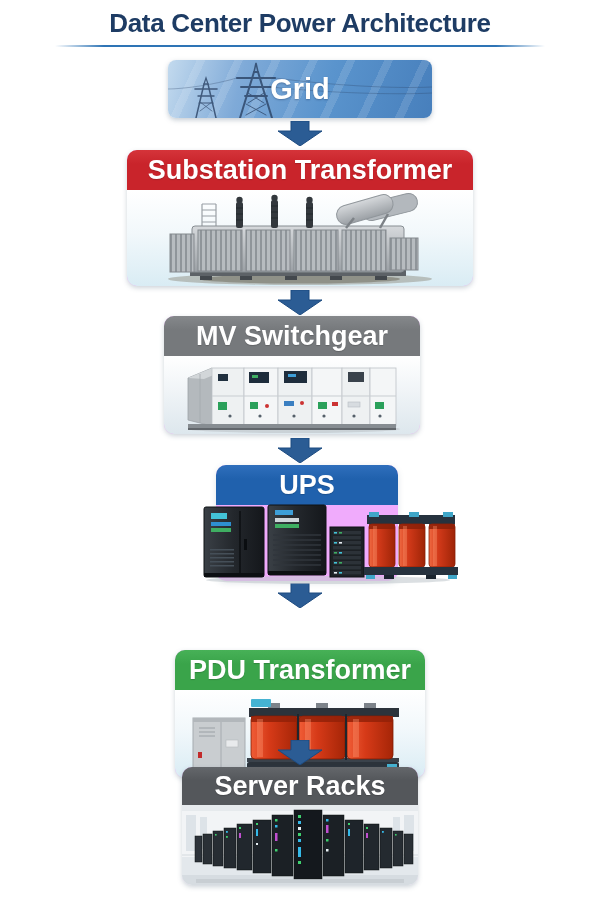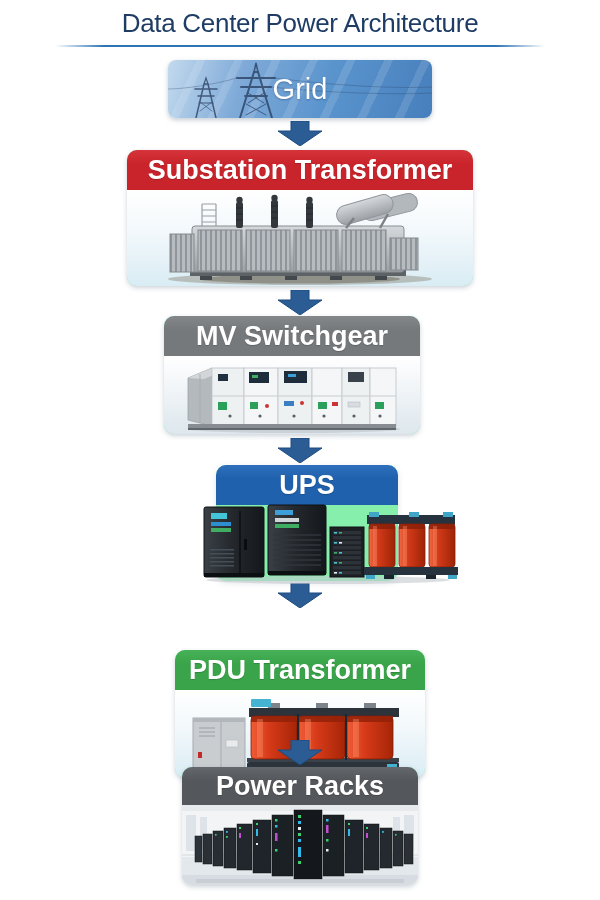--- a/index.html
+++ b/index.html
@@ -1,47 +1,47 @@
 <!DOCTYPE html>
 <html><head>
 <meta charset="utf-8">
 <style>
   html,body{margin:0;padding:0;background:#ffffff;width:600px;height:900px;overflow:hidden;
     font-family:"Liberation Sans", sans-serif;}
   .page{position:relative;width:600px;height:900px;background:#fff;}
 
   
   .title{position:absolute;top:8px;left:0;width:600px;text-align:center;
-    font-size:26px;font-weight:400;color:#1e3c64;letter-spacing:-0.3px;}
+    font-size:26px;font-weight:700;color:#1e3c64;letter-spacing:-0.3px;}
   .title-underline{position:absolute;top:45px;left:55px;width:490px;height:2px;
     background:linear-gradient(90deg,rgba(46,116,181,0) 0%,#2e74b5 10%,#2e74b5 90%,rgba(46,116,181,0) 100%);}
 
   
-  .card{position:absolute;border-radius:10px;overflow:hidden;background:#86efac;
+  .card{position:absolute;border-radius:10px;overflow:hidden;background:#f0abfc;
     box-shadow:0 2px 5px rgba(90,110,130,.30);}
   .card-header{height:40px;display:flex;align-items:center;justify-content:center;
     color:#fff;font-weight:700;font-size:27px;text-shadow:0 1px 1px rgba(0,0,0,.18);}
   .card-body{position:relative;display:flex;align-items:flex-end;justify-content:center;
     background:linear-gradient(#ffffff 0%,#f2f8fb 45%,#d9ecf4 100%);}
 
   .hdr-red{background:linear-gradient(#d5343a,#c9242b 35%);}
   .hdr-gray{background:linear-gradient(#85888b,#76797c 35%);}
   .hdr-blue{background:linear-gradient(#2f6fbc,#2061ad 35%);}
   .hdr-green{background:linear-gradient(#47b157,#3aa44a 35%);}
   .hdr-slate{background:linear-gradient(#64676b,#54575b 35%);}
 
   
   .grid-box{position:absolute;left:168px;top:60px;width:264px;height:58px;border-radius:8px;
     overflow:hidden;box-shadow:0 2px 5px rgba(90,110,130,.35);
     background:linear-gradient(105deg,#c3daee 0%,#7faad8 28%,#5a94cd 60%,#477fbc 100%);}
   .grid-box .streaks{position:absolute;inset:0;
     background:repeating-linear-gradient(115deg,rgba(255,255,255,0) 0 26px,rgba(255,255,255,.28) 26px 34px);
     opacity:.45;}
   .grid-label{position:absolute;inset:0;display:flex;align-items:center;justify-content:center;
-    color:#fff;font-weight:400;font-size:29px;text-shadow:0 1px 2px rgba(20,40,80,.35);}
+    color:#fff;font-weight:700;font-size:29px;text-shadow:0 1px 2px rgba(20,40,80,.35);}
   .grid-art{position:absolute;left:0;top:0;}
 
   
   .arrow{position:absolute;left:277px;width:46px;height:25px;}
   .a1{top:121px}.a2{top:290px}.a3{top:438px}.a4{top:583px}.a5{top:740px}
 
   
   .card-substation{left:127px;top:150px;width:346px;}
   .card-substation .card-body{height:96px;}
   .card-mv{left:164px;top:316px;width:256px;}
@@ -368,21 +368,21 @@
         <rect x="204" y="72" width="10" height="5" fill="#45b3d2"></rect>
       </svg>
     </div>
   </section>
 
   <svg class="arrow a5" viewBox="0 0 46 25">
     <polygon points="14,0 32,0 32,10 45,10 23,25 1,10 14,10" fill="#2b5c94" stroke="#1d4b80" stroke-width="1"></polygon>
   </svg>
 
   <section class="card card-server">
-    <div class="card-header hdr-slate">Power Racks</div>
+    <div class="card-header hdr-slate">Server Racks</div>
     <div class="card-body">
       <svg width="236" height="80" viewBox="0 0 236 80">
         <rect width="236" height="80" fill="#f2f4f6"></rect>
         <rect width="236" height="6" fill="#e6eaed"></rect>
         <g fill="#dde3e8">
           <rect x="4" y="10" width="10" height="36"></rect>
             <rect x="18" y="12" width="7" height="32"></rect>
           <rect x="222" y="10" width="10" height="36"></rect>
             <rect x="211" y="12" width="7" height="32"></rect>
         </g>

